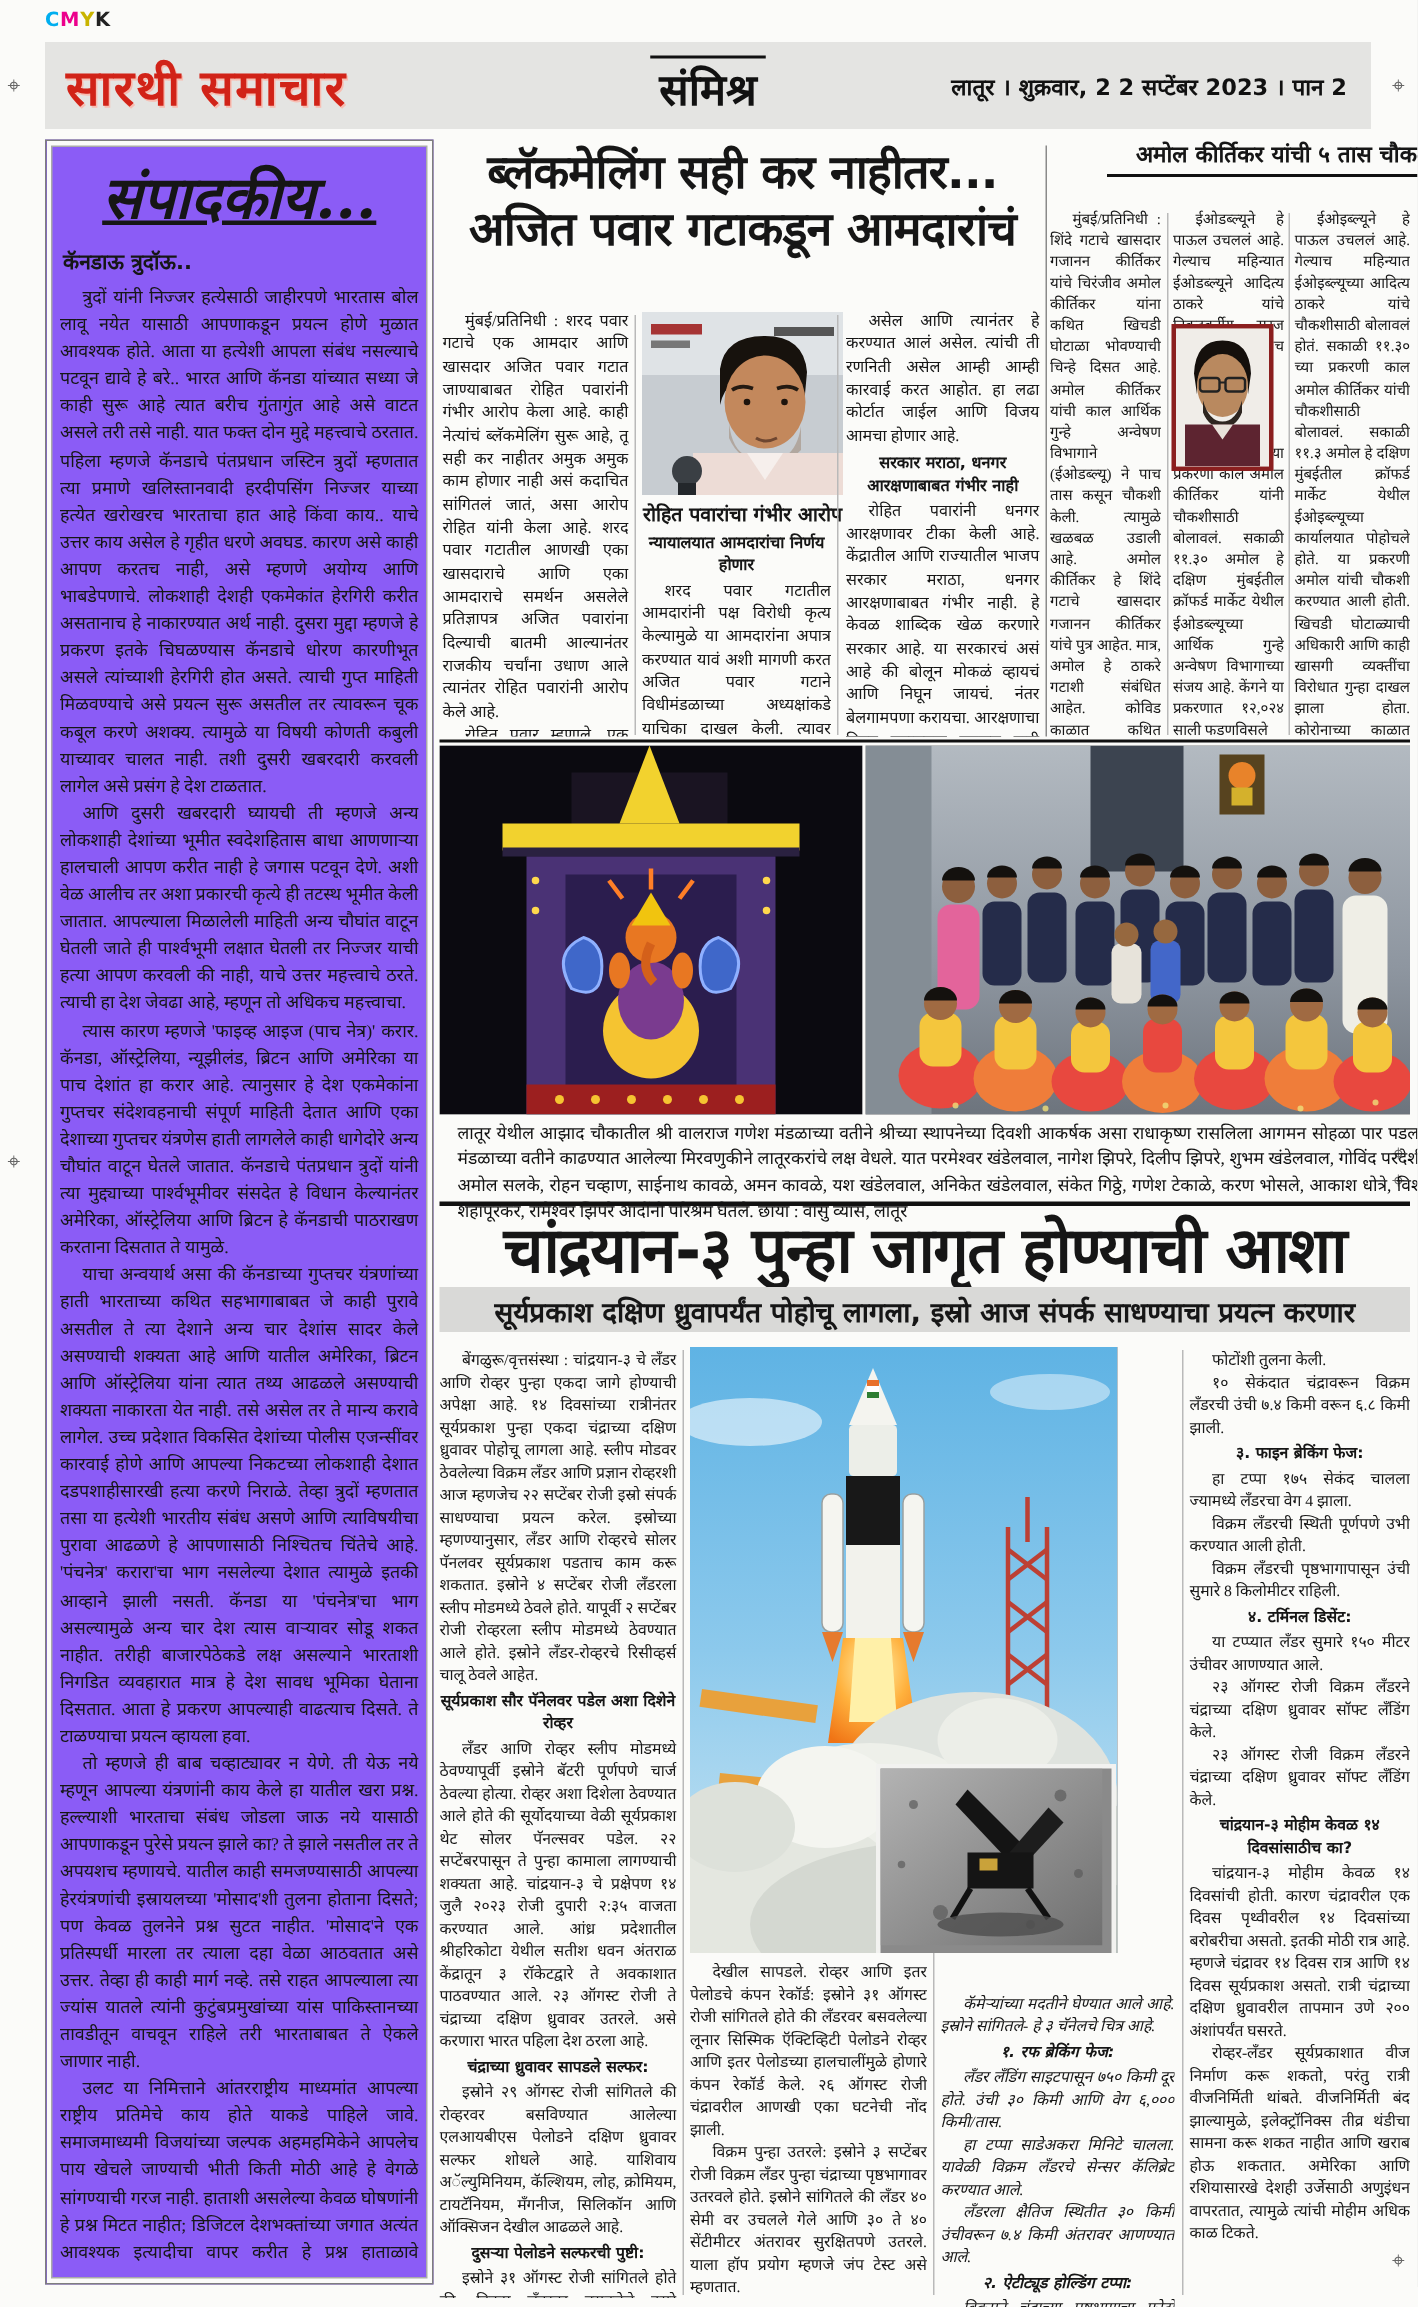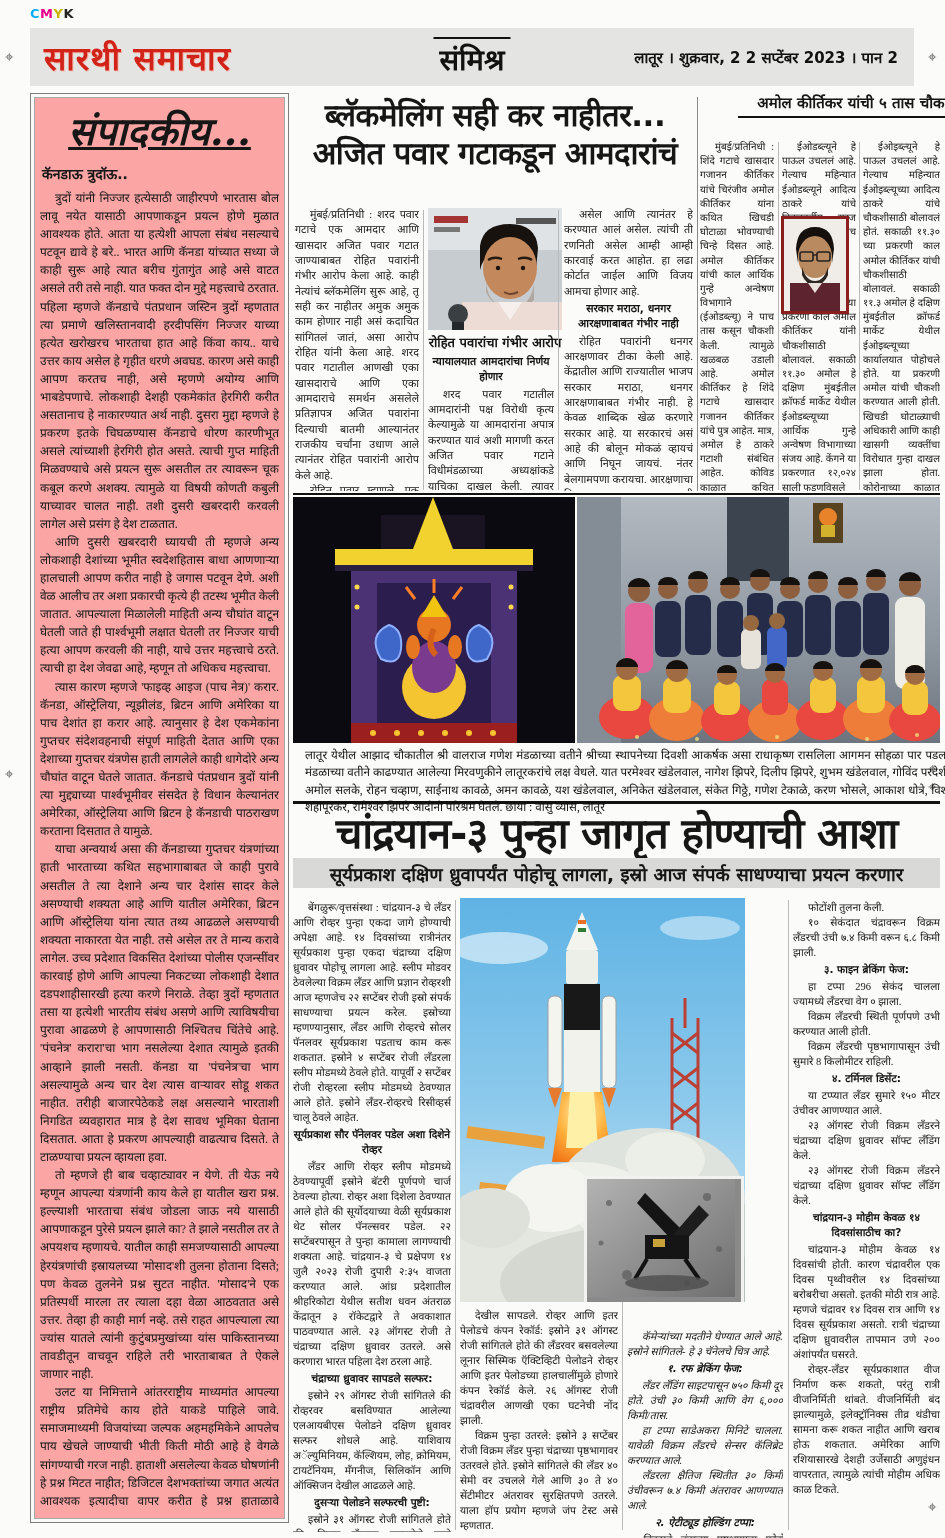--- a/index.html
+++ b/index.html
@@ -10,21 +10,21 @@
   #cmyk-top,#cmyk-bottom{font-family:"DejaVu Sans",sans-serif;font-size:13px;font-weight:bold;letter-spacing:.5px;}
   .c-c{color:#00aeef}.c-m{color:#ec008c}.c-y{color:#c9b400}.c-k{color:#222}
   #masthead-band{left:30px;top:28px;width:884px;height:58px;background:#e4e4e2;display:flex;align-items:center;}
   #paper-name{color:#d12318;font-size:33px;font-weight:bold;padding-left:14px;letter-spacing:1px;
               text-shadow:1px 1px 0 #f7bdb2;font-family:"DejaVu Serif",serif;}
   #edition-logo{position:absolute;left:50%;transform:translateX(-50%);font-size:29px;font-weight:bold;color:#111;
               font-family:"DejaVu Serif",serif;border-top:2px solid #111;padding:0 6px;}
   #dateline{position:absolute;right:16px;font-size:15px;font-weight:bold;color:#111;font-family:"DejaVu Sans",sans-serif;}
   .regmark{color:#666;font-size:15px;font-family:"DejaVu Sans",sans-serif;}
   
-  #editorial-box{left:30px;top:93px;width:257px;height:1428px;border:1px solid #7e7e7e;box-shadow:0 0 0 3px #fbfbf9 inset,0 0 0 4px #aaa inset;background:#fca5a5;}
+  #editorial-box{left:30px;top:93px;width:257px;height:1428px;border:1px solid #7e7e7e;box-shadow:0 0 0 3px #fbfbf9 inset,0 0 0 4px #aaa inset;background:#8b5cf6;}
   #editorial-inner{position:absolute;left:9px;top:7px;right:9px;bottom:8px;overflow:hidden;}
   #editorial-title{font-family:"DejaVu Serif",serif;font-size:39px;font-weight:bold;font-style:italic;text-align:center;
                    text-decoration:underline;margin:2px 0 8px 0;}
   #editorial-subtitle{font-size:14px;font-weight:bold;margin:0 0 6px 2px;font-family:"DejaVu Sans",sans-serif;}
   #editorial-text{font-size:11.9px;line-height:1.52;}
   .para{margin:0;text-align:justify;text-indent:15px;}
   .col-subhead{margin:2px 0;font-weight:bold;text-align:center;font-family:"DejaVu Sans",sans-serif;}
   
   #lead-headline{left:295px;top:97px;width:400px;text-align:center;font-family:"DejaVu Sans",sans-serif;
                  font-size:31px;line-height:1.22;font-weight:800;letter-spacing:-.5px;}
@@ -344,21 +344,21 @@
       <p class="para">हा टप्पा साडेअकरा मिनिटे चालला. यावेळी विक्रम लँडरचे सेन्सर कॅलिब्रेट करण्यात आले.</p>
       <p class="para">लँडरला क्षैतिज स्थितीत ३० किमी उंचीवरून ७.४ किमी अंतरावर आणण्यात आले.</p>
       <p class="col-subhead">२. ऐटीट्यूड होल्डिंग टप्पा:</p>
       <p class="para">विक्रमने चंद्राच्या पृष्ठभागाचा फोटो काढला आणि त्याची आधीपासून असलेल्या</p>
     </div>
   <div class="abs vrule" style="left:788px;top:900px;height:630px;"></div>
   <div class="abs chy-col" style="left:793px;top:900px;width:147px;height:632px;">
       <p class="para">फोटोंशी तुलना केली.</p>
       <p class="para">१० सेकंदात चंद्रावरून विक्रम लँडरची उंची ७.४ किमी वरून ६.८ किमी झाली.</p>
       <p class="col-subhead">३. फाइन ब्रेकिंग फेज:</p>
-      <p class="para">हा टप्पा 296 सेकंद चालला ज्यामध्ये लँडरचा वेग ० झाला.</p>
+      <p class="para">हा टप्पा १७५ सेकंद चालला ज्यामध्ये लँडरचा वेग 4 झाला.</p>
       <p class="para">विक्रम लँडरची स्थिती पूर्णपणे उभी करण्यात आली होती.</p>
       <p class="para">विक्रम लँडरची पृष्ठभागापासून उंची सुमारे 8 किलोमीटर राहिली.</p>
       <p class="col-subhead">४. टर्मिनल डिसेंट:</p>
       <p class="para">या टप्प्यात लँडर सुमारे १५० मीटर उंचीवर आणण्यात आले.</p>
       <p class="para">२३ ऑगस्ट रोजी विक्रम लँडरने चंद्राच्या दक्षिण ध्रुवावर सॉफ्ट लँडिंग केले.</p>
       <p class="para">२३ ऑगस्ट रोजी विक्रम लँडरने चंद्राच्या दक्षिण ध्रुवावर सॉफ्ट लँडिंग केले.</p>
       <p class="col-subhead">चांद्रयान-३ मोहीम केवळ १४ दिवसांसाठीच का?</p>
       <p class="para">चांद्रयान-३ मोहीम केवळ १४ दिवसांची होती. कारण चंद्रावरील एक दिवस पृथ्वीवरील १४ दिवसांच्या बरोबरीचा असतो. इतकी मोठी रात्र आहे. म्हणजे चंद्रावर १४ दिवस रात्र आणि १४ दिवस सूर्यप्रकाश असतो. रात्री चंद्राच्या दक्षिण ध्रुवावरील तापमान उणे २०० अंशांपर्यंत घसरते.</p>
       <p class="para">रोव्हर-लँडर सूर्यप्रकाशात वीज निर्माण करू शकतो, परंतु रात्री वीजनिर्मिती थांबते. वीजनिर्मिती बंद झाल्यामुळे, इलेक्ट्रॉनिक्स तीव्र थंडीचा सामना करू शकत नाहीत आणि खराब होऊ शकतात. अमेरिका आणि रशियासारखे देशही उर्जेसाठी अणुइंधन वापरतात, त्यामुळे त्यांची मोहीम अधिक काळ टिकते.</p>
     </div>

